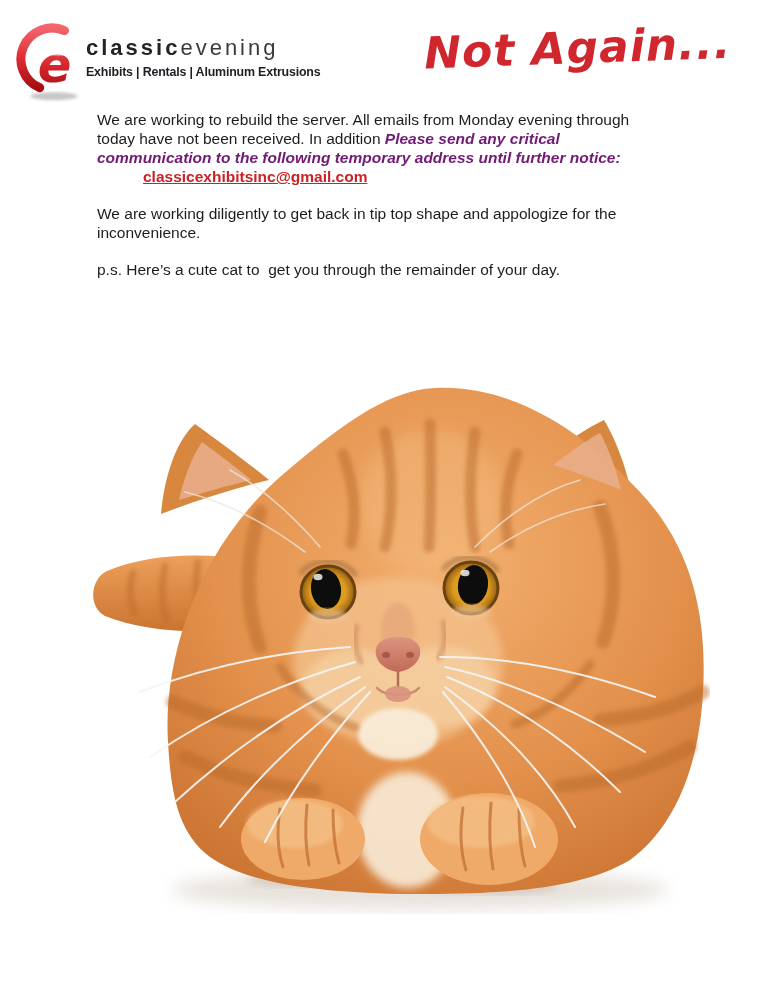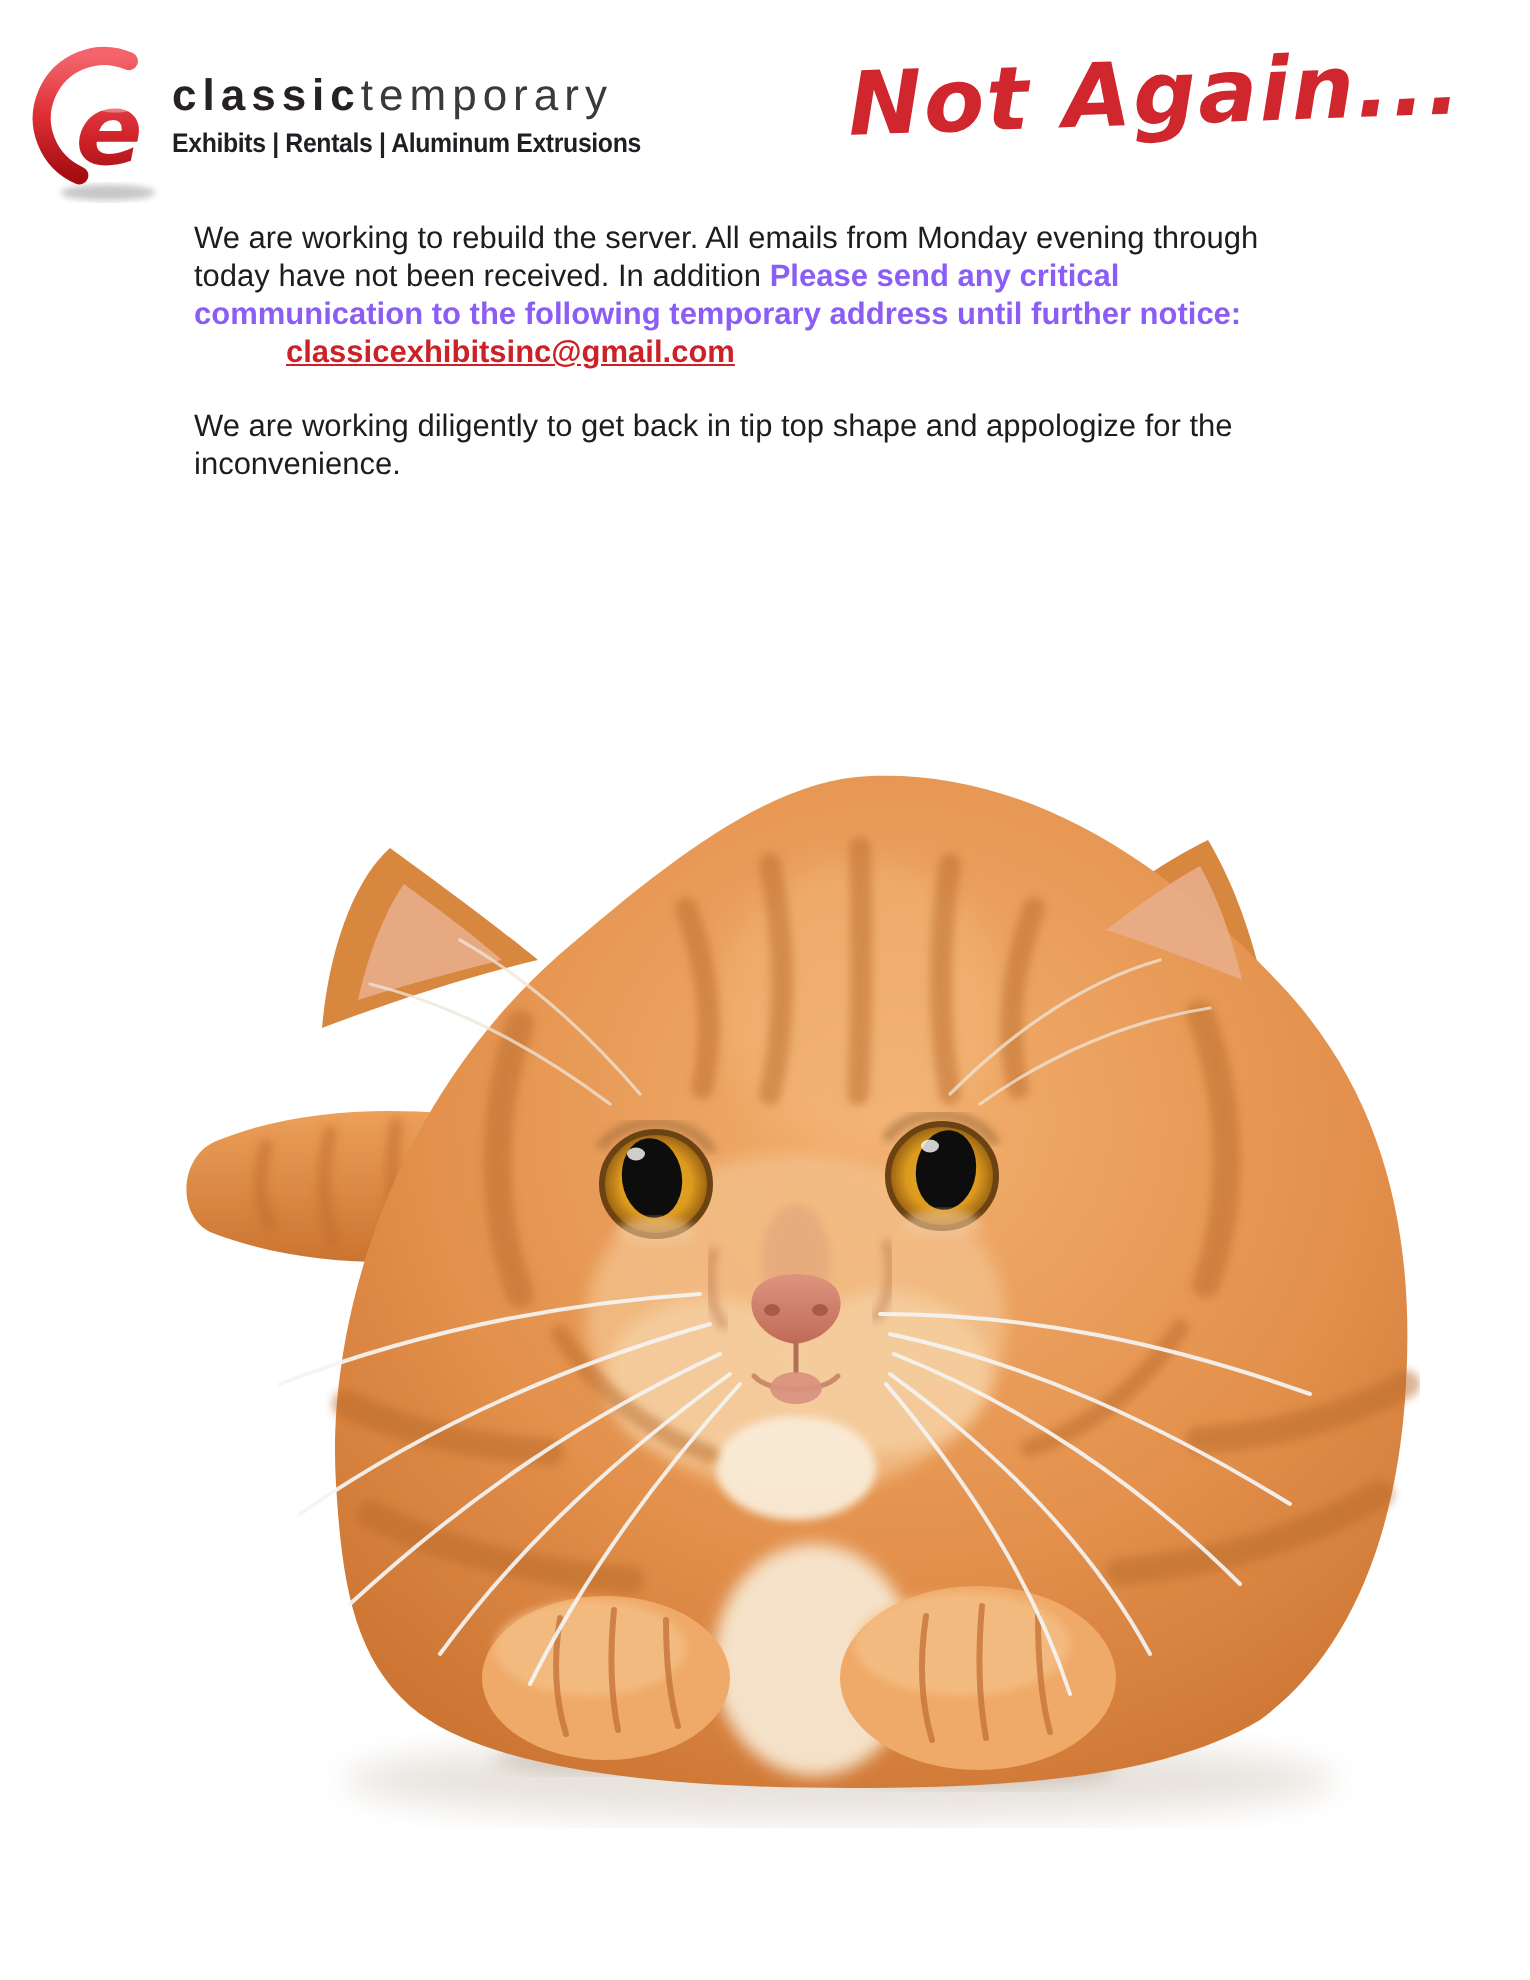--- a/index.html
+++ b/index.html
@@ -72,30 +72,31 @@
         </filter>
     </defs>
     <ellipse cx="41" cy="78" rx="25" ry="4.2" fill="#9a9a9a" opacity="0.55" filter="url(#lblur)"></ellipse>
     <path d="M 52 9 A 31 31 0 1 0 26 69" fill="none" stroke="url(#gSwoosh)" stroke-width="9.5" stroke-linecap="round"></path>
     <text x="24" y="63" font-family="DejaVu Sans, sans-serif" font-style="italic" font-weight="700" font-size="52" fill="url(#gE)">e</text>
     <ellipse cx="45" cy="30" rx="14" ry="6" fill="#ffffff" opacity="0.35"></ellipse>
   </svg>
 
   <div class="logo-text">
     <div class="wordmark">
-      <span class="b">classic</span><span class="l">temporary</span>
+      <span class="b">classic</span><span class="l">evening</span>
     </div>
     <div class="tagline">Exhibits | Rentals | Aluminum Extrusions</div>
   </div>
 
   <div class="headline" style="color: rgb(208, 38, 46);">Not Again...</div>
 
   <div class="body-copy">
-    <p><span>We are working to rebuild the server. All emails from Monday evening through today have not been received. In addition </span><span class="alert" style="color: #8b5cf6;">Please send any critical communication to the following temporary address until further notice: </span><a class="email-link" style="color: rgb(204, 33, 39);">classicexhibitsinc@gmail.com</a></p>
+    <p><span>We are working to rebuild the server. All emails from Monday evening through today have not been received. In addition </span><span class="alert" style="color: #701a75; font-style: italic;">Please send any critical communication to the following temporary address until further notice: </span><a class="email-link" style="color: rgb(204, 33, 39);">classicexhibitsinc@gmail.com</a></p>
     <p><span>We are working diligently to get back in tip top shape and appologize for the inconvenience.</span></p>
+    <p class="ps">p.s. Here’s a cute cat to  get you through the remainder of your day.</p>
   </div>
 
   <svg class="cat-photo" viewBox="0 0 655 600" role="img" aria-label="Wide-eyed orange tabby cat crouching with front paws forward">
     <defs>
       <radialGradient id="fur" cx="0.52" cy="0.34" r="0.78">
         <stop offset="0" stop-color="#f3b070"></stop>
         <stop offset="0.55" stop-color="#e3914c"></stop>
         <stop offset="1" stop-color="#c9702f"></stop>
       </radialGradient>
       <linearGradient id="tailG" x1="0" y1="0" x2="0" y2="1">

